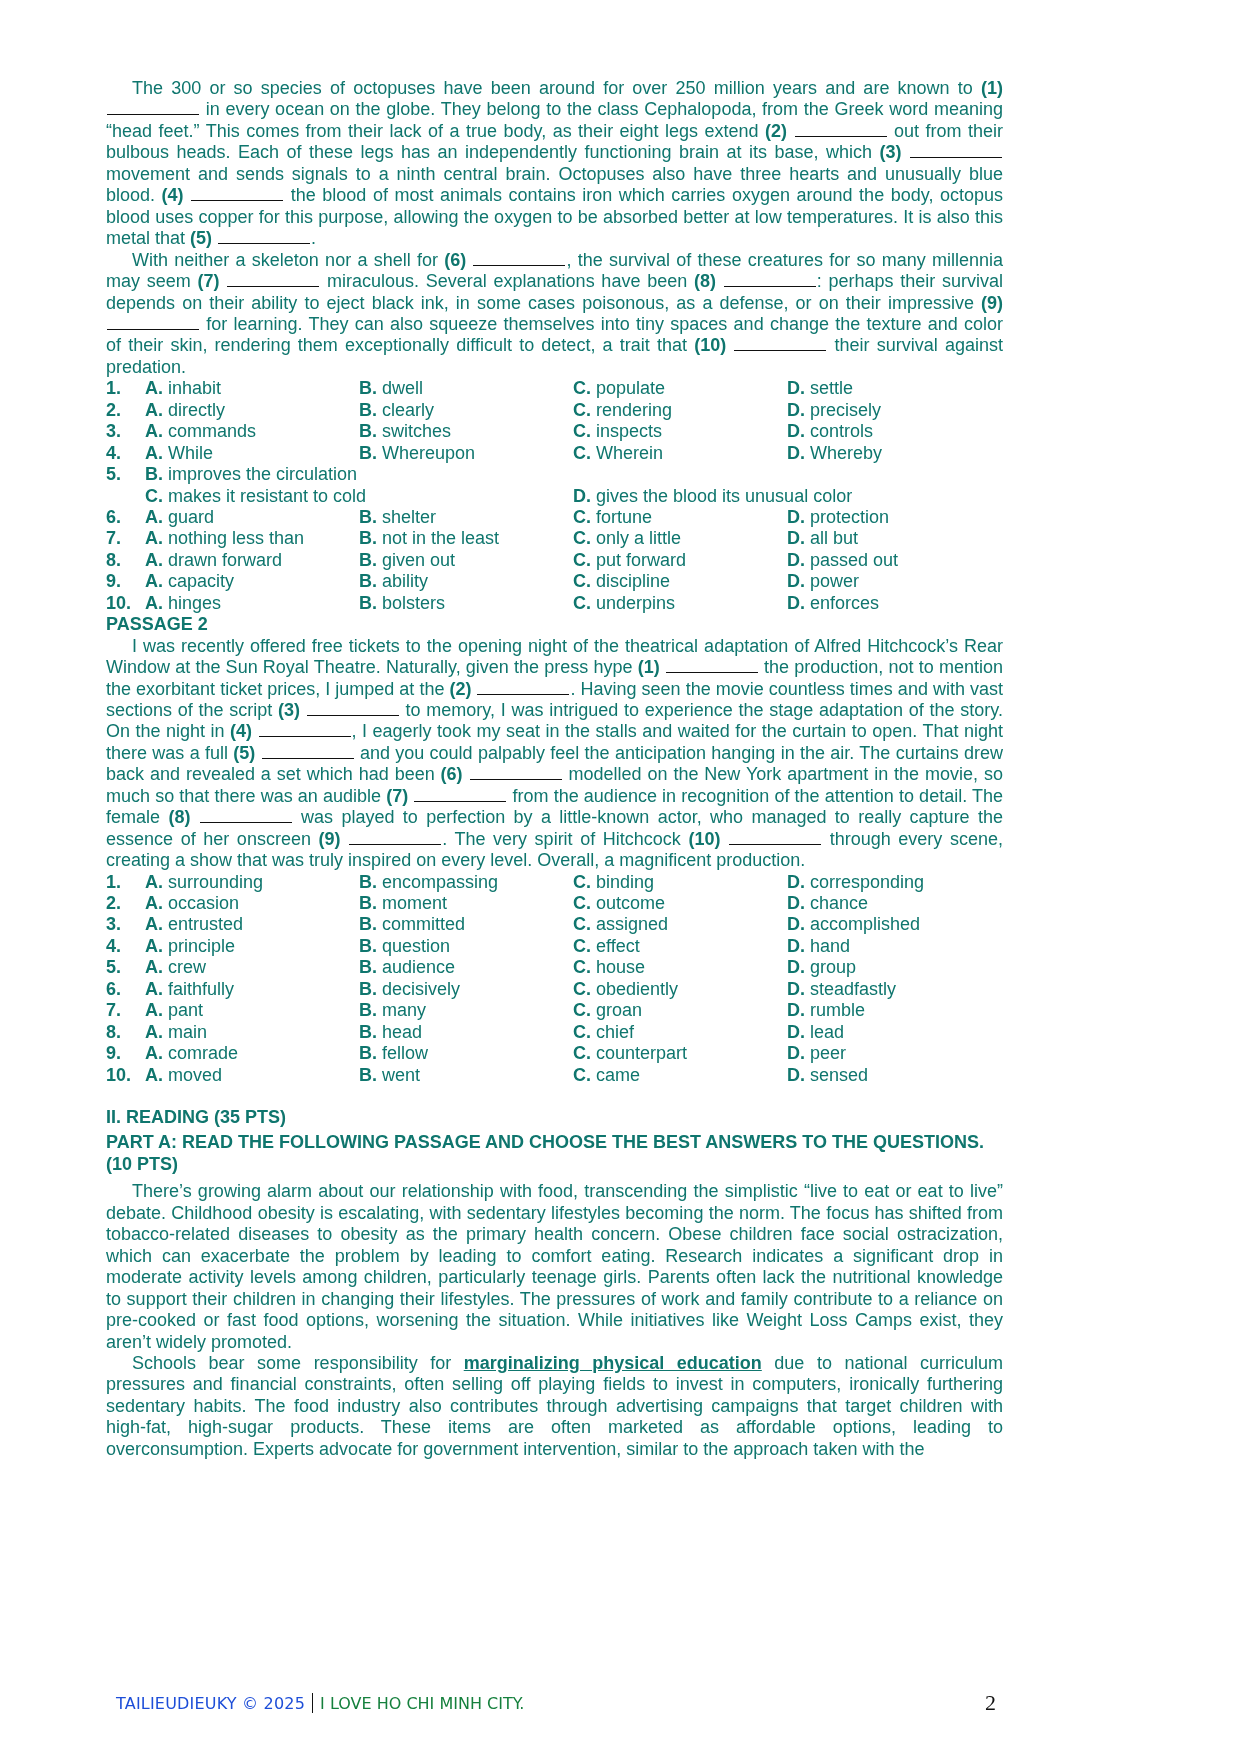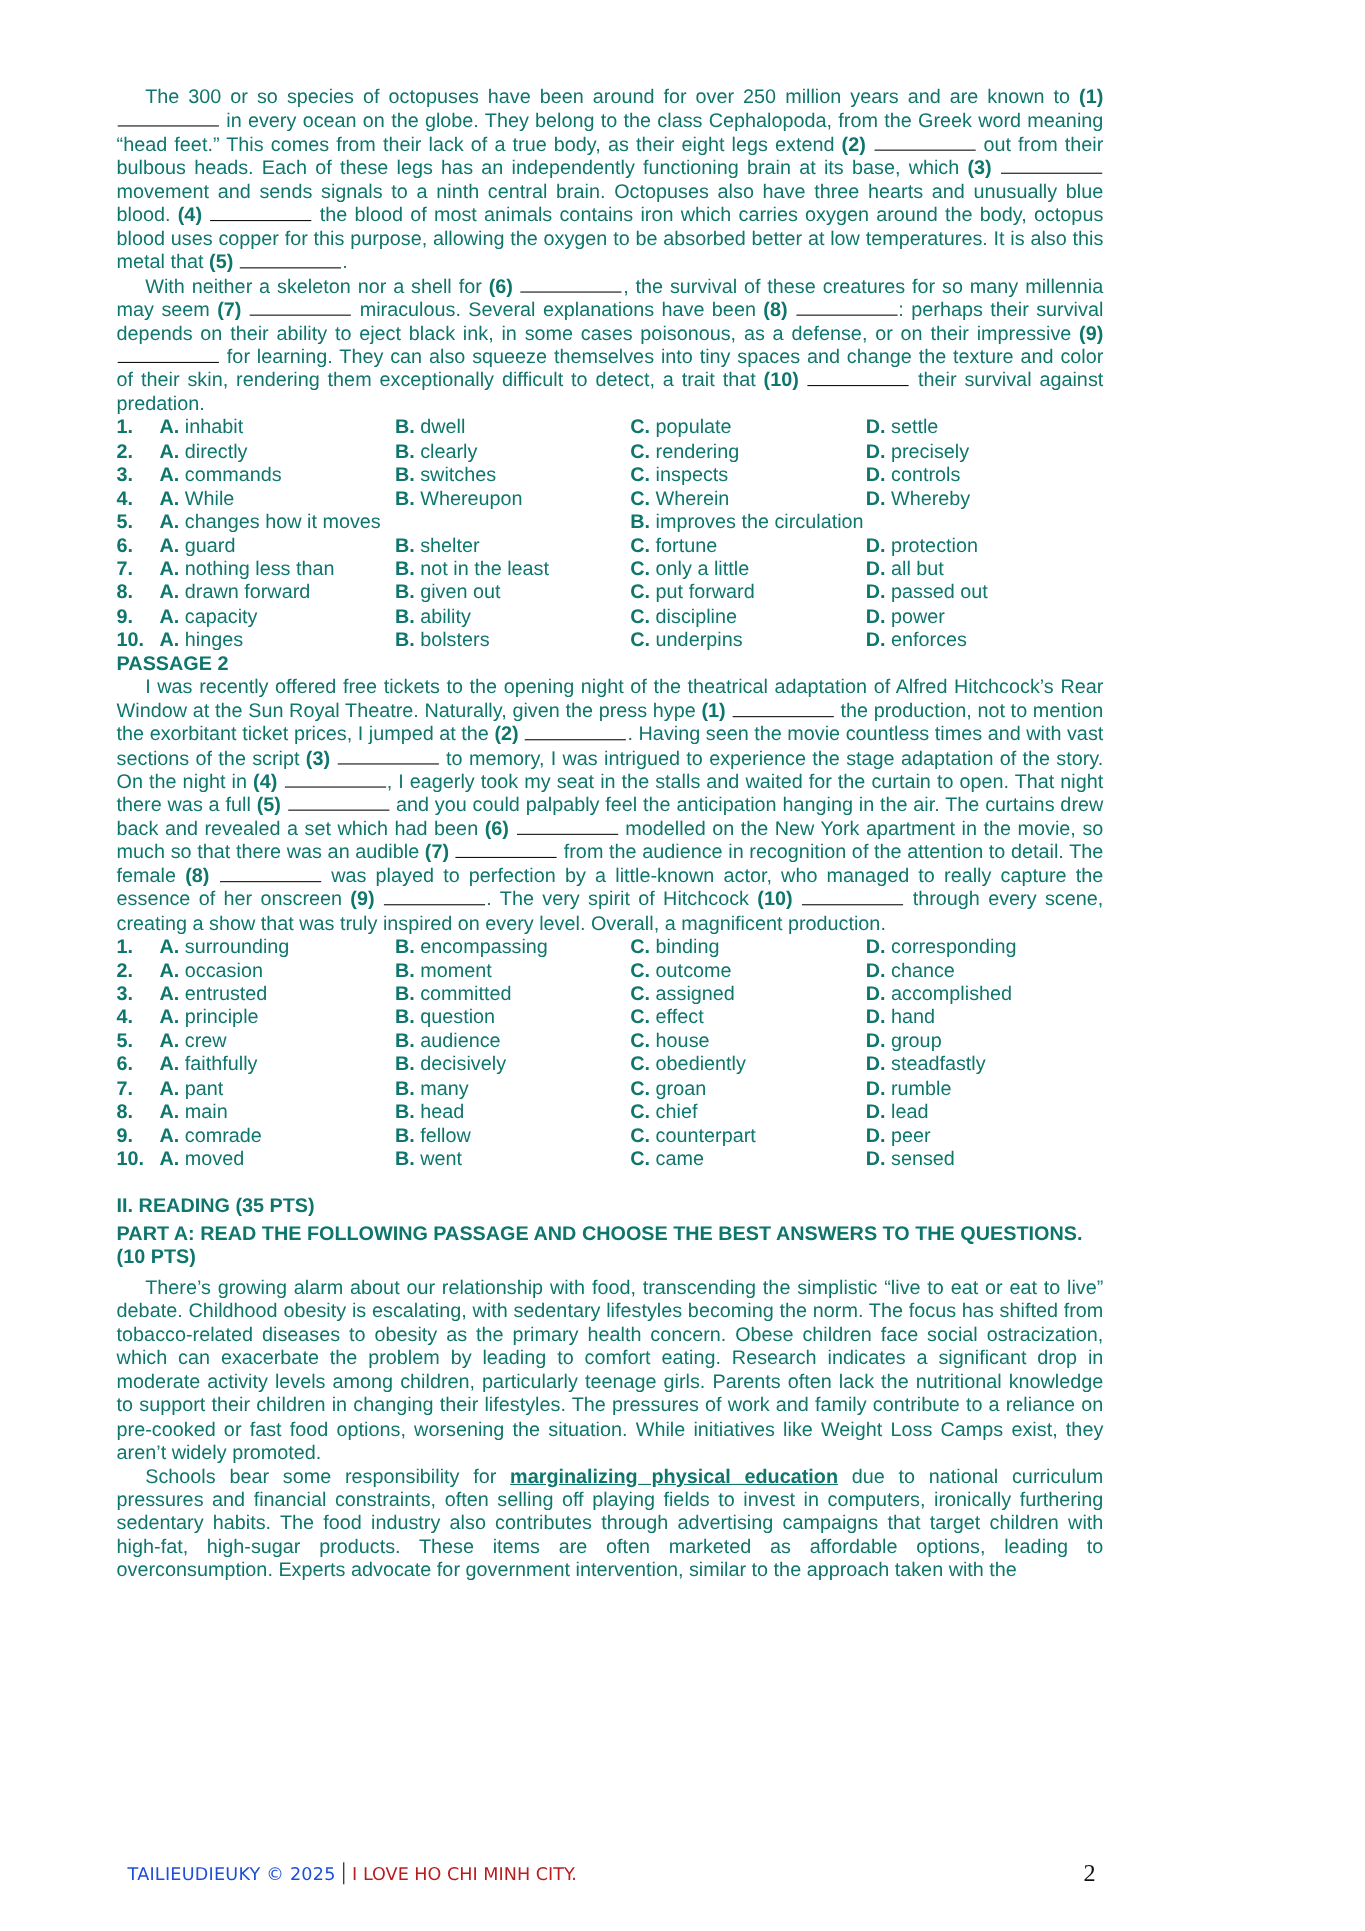--- a/index.html
+++ b/index.html
@@ -62,22 +62,26 @@
       </div>
       <div class="q-row">
         <div class="q-num">4.</div>
         <div class="opt"><span class="letter">A.</span><span> While</span></div>
         <div class="opt"><span class="letter">B.</span><span> Whereupon</span></div>
         <div class="opt"><span class="letter">C.</span><span> Wherein</span></div>
         <div class="opt"><span class="letter">D.</span><span> Whereby</span></div>
       </div>
       <div class="q-row">
         <div class="q-num">5.</div>
-        <div class="opt wide"><span class="letter">A.</span><span> changes how it moves</span></div>
         <div class="opt wide"><span class="letter">B.</span><span> improves the circulation</span></div>
+      </div>
+      <div class="q-row">
+        <div class="q-num"></div>
+        <div class="opt wide"><span class="letter">C.</span><span> makes it resistant to cold</span></div>
+        <div class="opt wide"><span class="letter">D.</span><span> gives the blood its unusual color</span></div>
       </div>
       <div class="q-row">
         <div class="q-num">6.</div>
         <div class="opt"><span class="letter">A.</span><span> guard</span></div>
         <div class="opt"><span class="letter">B.</span><span> shelter</span></div>
         <div class="opt"><span class="letter">C.</span><span> fortune</span></div>
         <div class="opt"><span class="letter">D.</span><span> protection</span></div>
       </div>
       <div class="q-row">
         <div class="q-num">7.</div>
@@ -191,15 +195,15 @@
   <p class="heading" style="margin-bottom:6px;">PART A: READ THE FOLLOWING PASSAGE AND CHOOSE THE BEST ANSWERS TO THE QUESTIONS. (10 PTS)</p>
   <div id="r-paras">
       <p class="para"><span>There’s growing alarm about our relationship with food, transcending the simplistic “live to eat or eat to live” debate. Childhood obesity is escalating, with sedentary lifestyles becoming the norm. The focus has shifted from tobacco-related diseases to obesity as the primary health concern. Obese children face social ostracization, which can exacerbate the problem by leading to comfort eating. Research indicates a significant drop in moderate activity levels among children, particularly teenage girls. Parents often lack the nutritional knowledge to support their children in changing their lifestyles. The pressures of work and family contribute to a reliance on pre-cooked or fast food options, worsening the situation. While initiatives like Weight Loss Camps exist, they aren’t widely promoted.</span></p>
       <p class="para"><span>Schools bear some responsibility for </span><span class="underlined">marginalizing physical education</span><span> due to national curriculum pressures and financial constraints, often selling off playing fields to invest in computers, ironically furthering sedentary habits. The food industry also contributes through advertising campaigns that target children with high-fat, high-sugar products. These items are often marketed as affordable options, leading to overconsumption. Experts advocate for government intervention, similar to the approach taken with the</span></p>
     </div>
 </div>
 
 <div class="footer">
   <span class="brand">TAILIEUDIEUKY © 2025</span>
   <span class="sep"></span>
-  <span class="slogan" style="color: #b91c1c;">I LOVE HO CHI MINH CITY.</span>
+  <span class="slogan" style="color: #15803d;">I LOVE HO CHI MINH CITY.</span>
   <span class="page-num">2</span>
 </div>
 
 </body></html>

